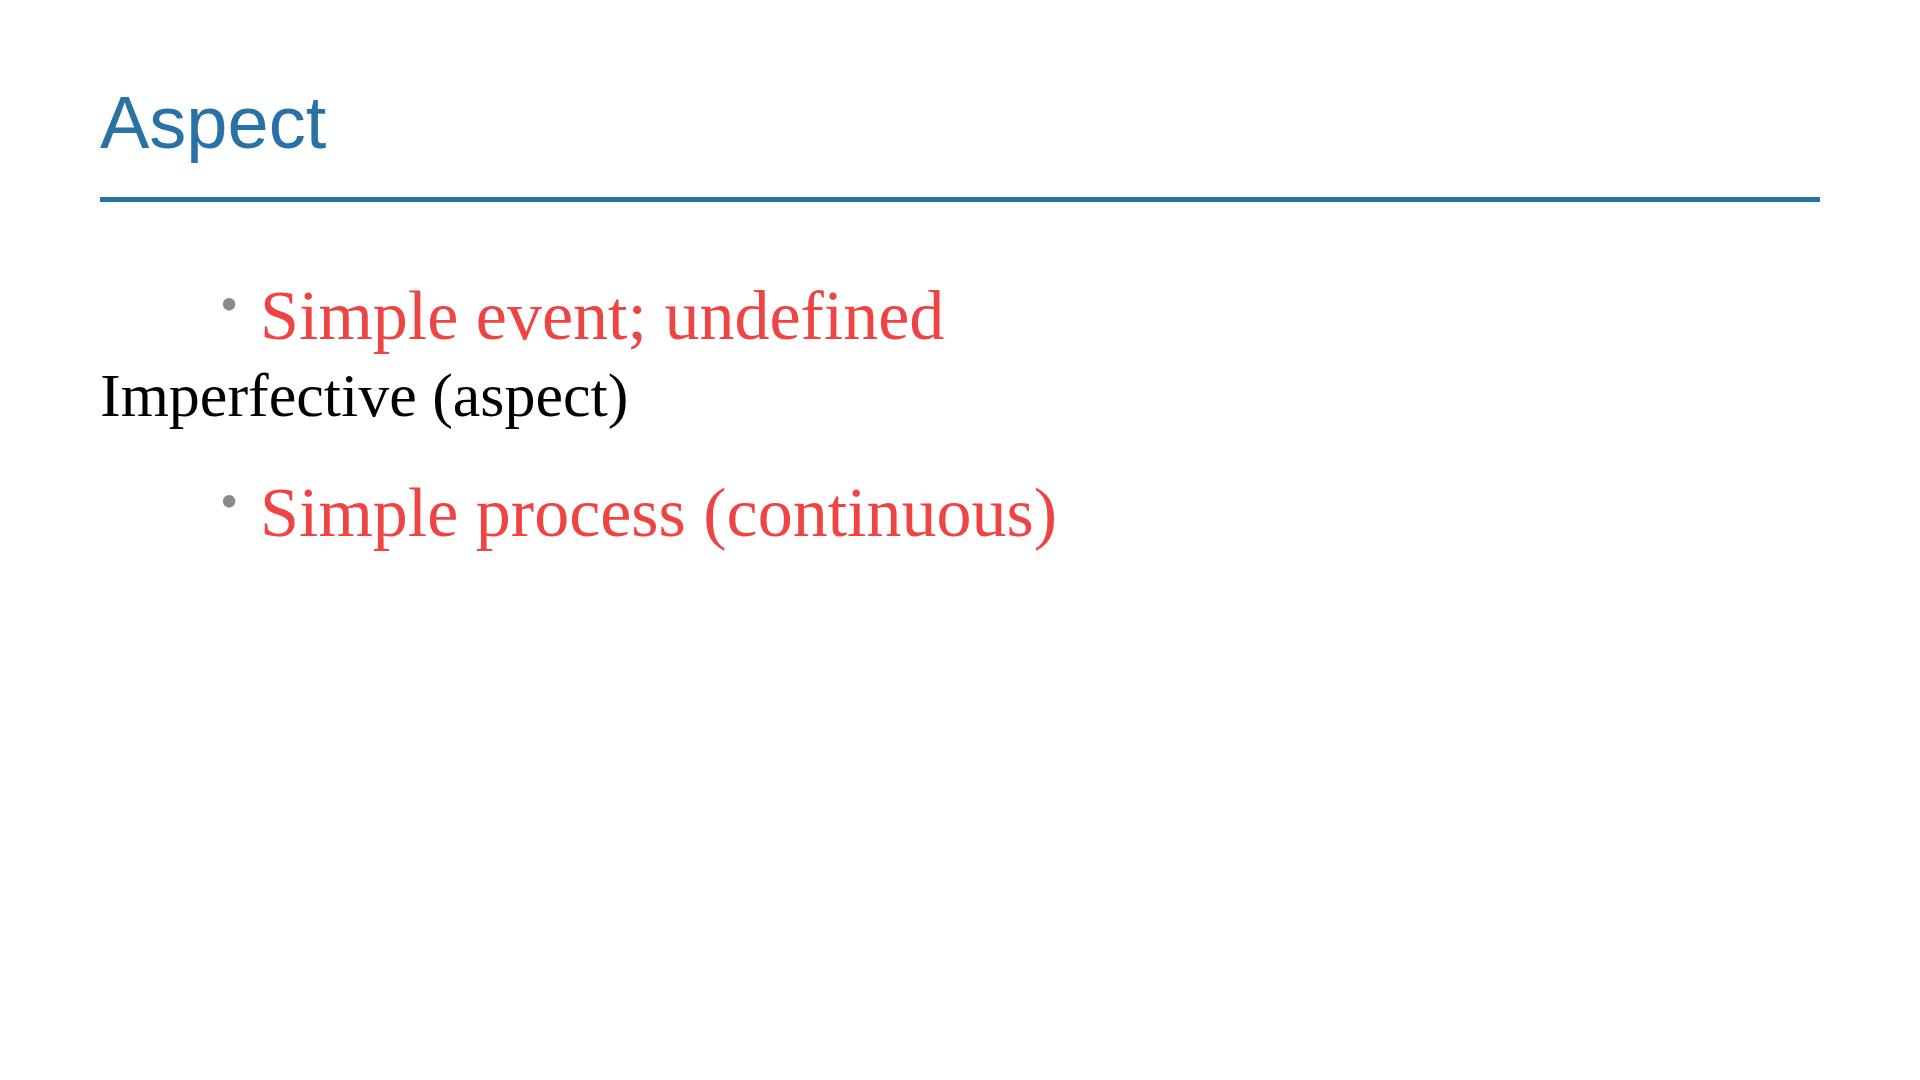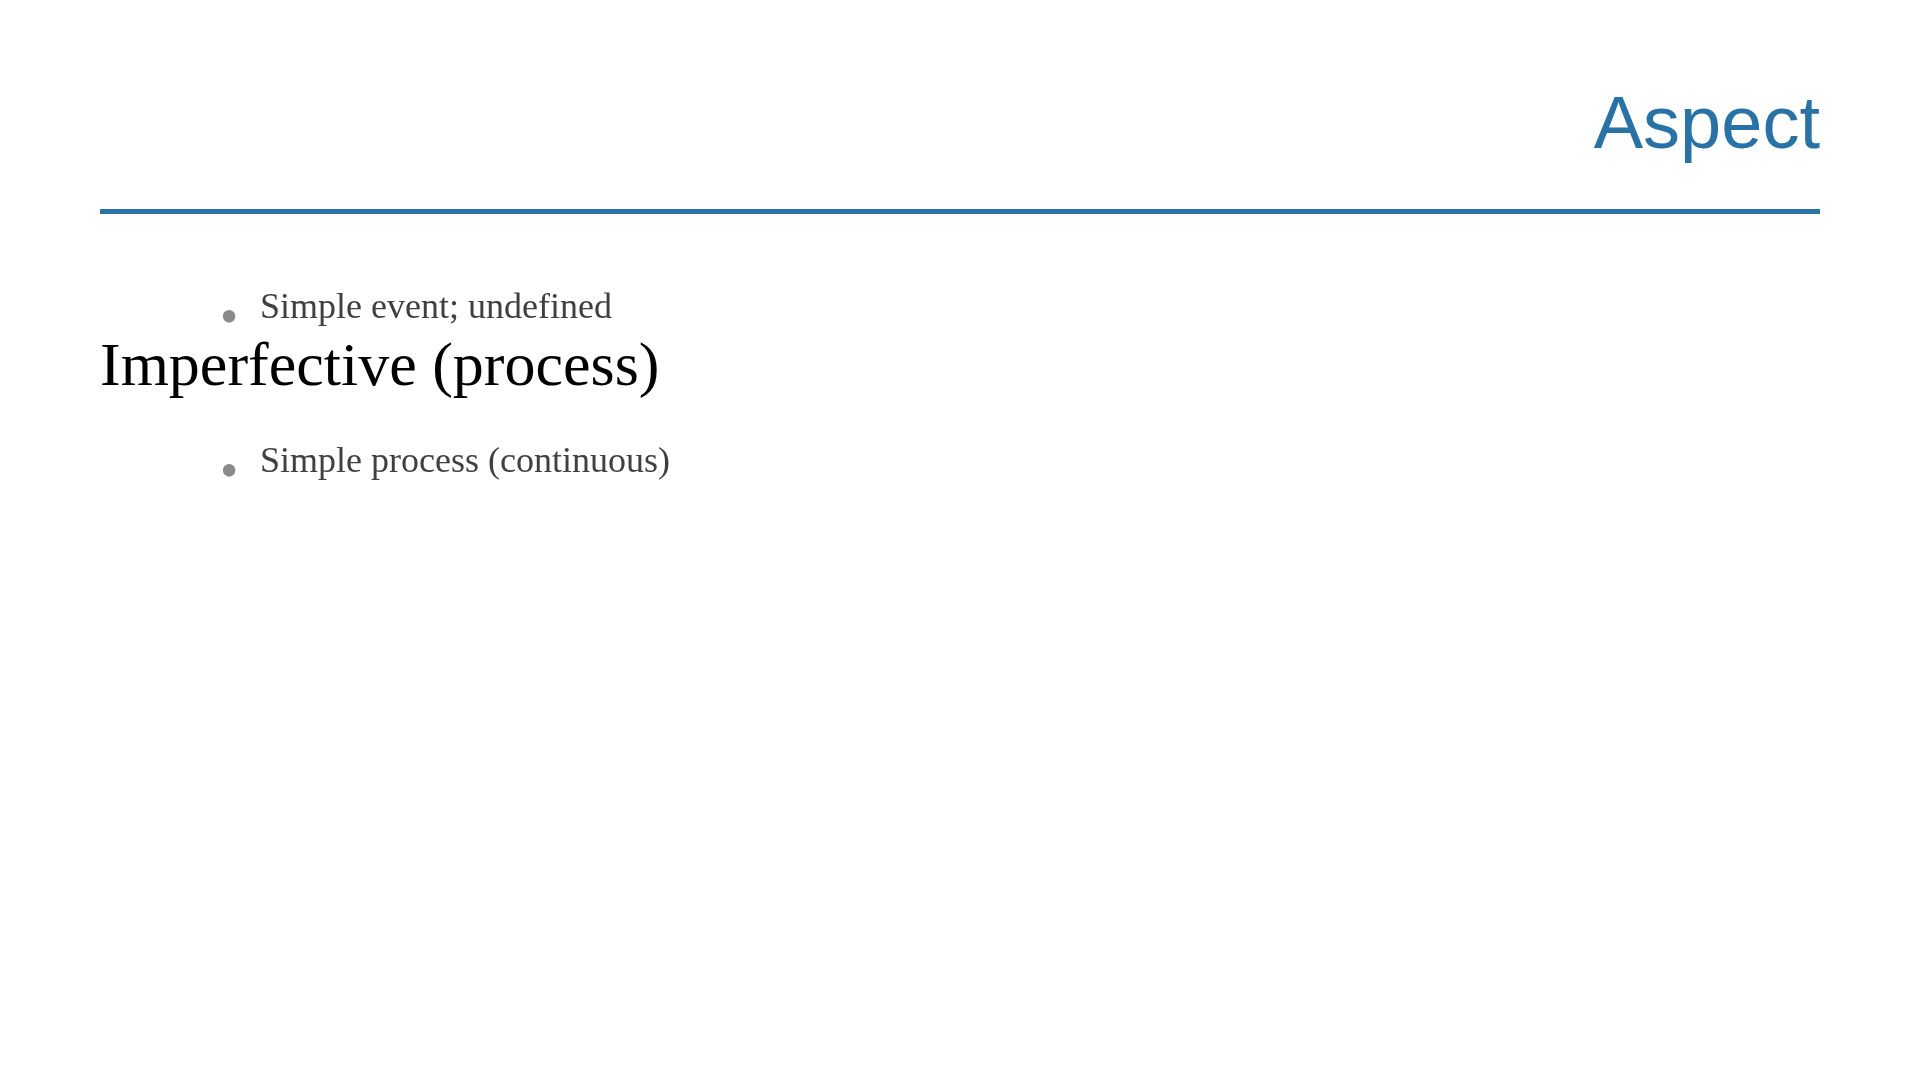--- a/index.html
+++ b/index.html
@@ -17,22 +17,22 @@
     .slide {
       width: 100%;
       height: 100%;
       padding: 80px 100px;
     }
     .title {
       font-family: Arial, Helvetica, sans-serif;
       font-size: 74px;
       font-weight: 400;
       color: #2872a5;
-      text-align: right;
-      padding-bottom: 44px;
+      text-align: left;
+      padding-bottom: 32px;
     }
     .title-rule {
       border: none;
       border-top: 5px solid #2872a5;
       margin: 0;
     }
     .content {
       padding-top: 70px;
     }
     .heading {
@@ -41,22 +41,22 @@
       font-weight: 400;
       margin-bottom: 38px;
     }
     .heading + ul {
       margin-bottom: 70px;
     }
     ul {
       list-style: none;
     }
     .bullet-item {
-      font-size: 36px;
-      color: #404040;
+      font-size: 70px;
+      color: #ef4444;
       padding-left: 160px;
       position: relative;
       line-height: 1.25;
     }
     .bullet-item::before {
       content: "•";
       position: absolute;
       left: 120px;
       color: #8a8a8a;
       font-size: 52px;
@@ -67,19 +67,19 @@
 
 <div class="slide">
   <h1 class="title">Aspect</h1>
   <hr class="title-rule">
   <div class="content">
 
     <ul>
       <li class="bullet-item">Simple event; undefined</li>
     </ul>
 
-    <h2 class="heading">Imperfective (process)</h2>
+    <h2 class="heading">Imperfective (aspect)</h2>
     <ul>
       <li class="bullet-item">Simple process (continuous)</li>
     </ul>
 
   </div>
 </div>
 
 </body></html>

